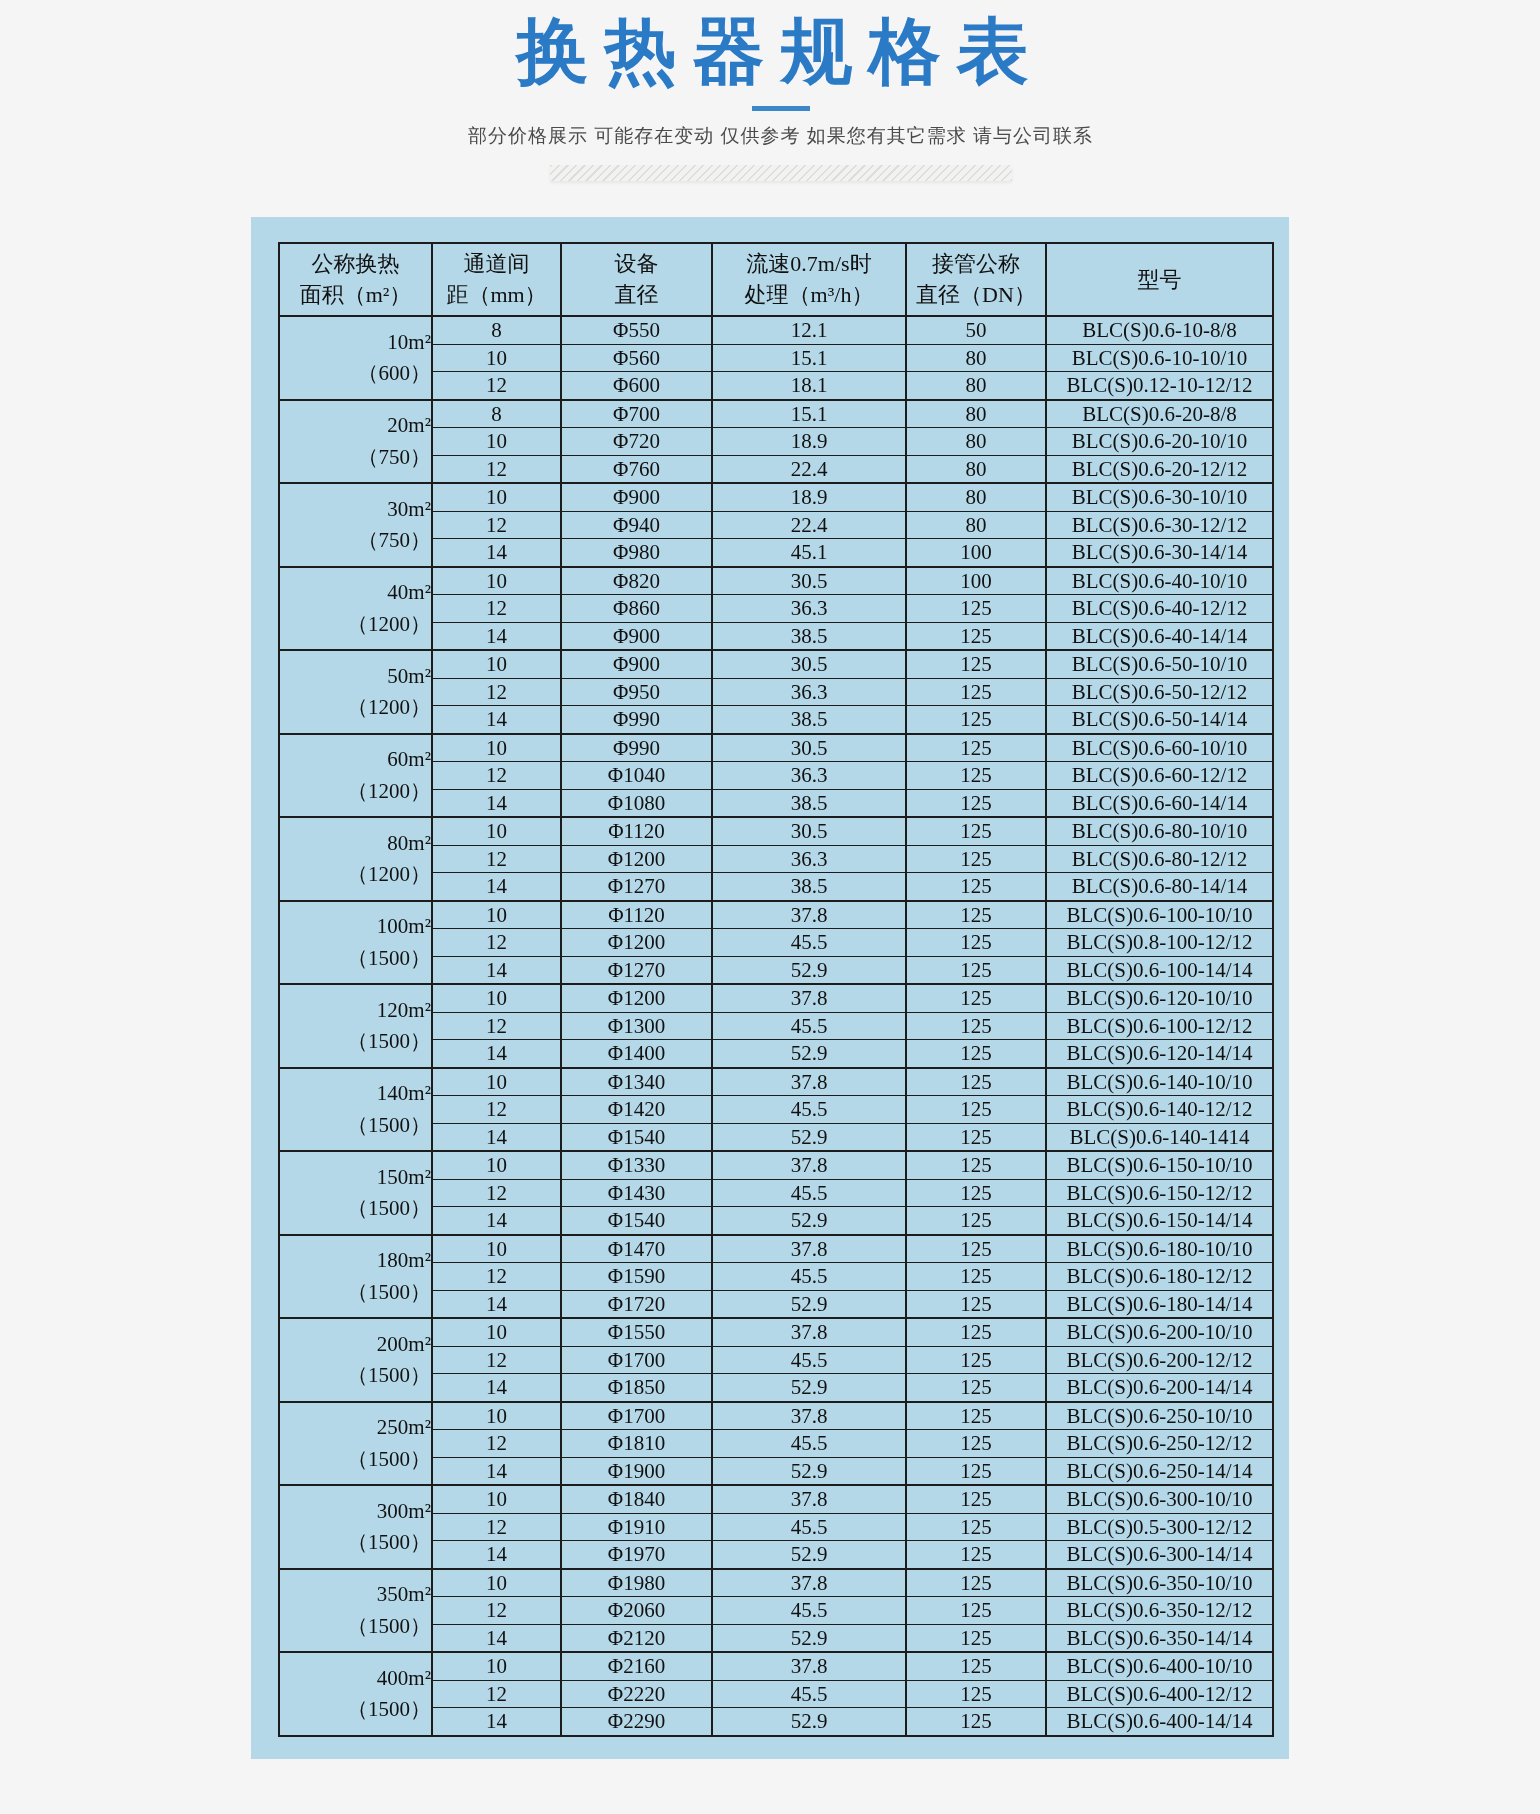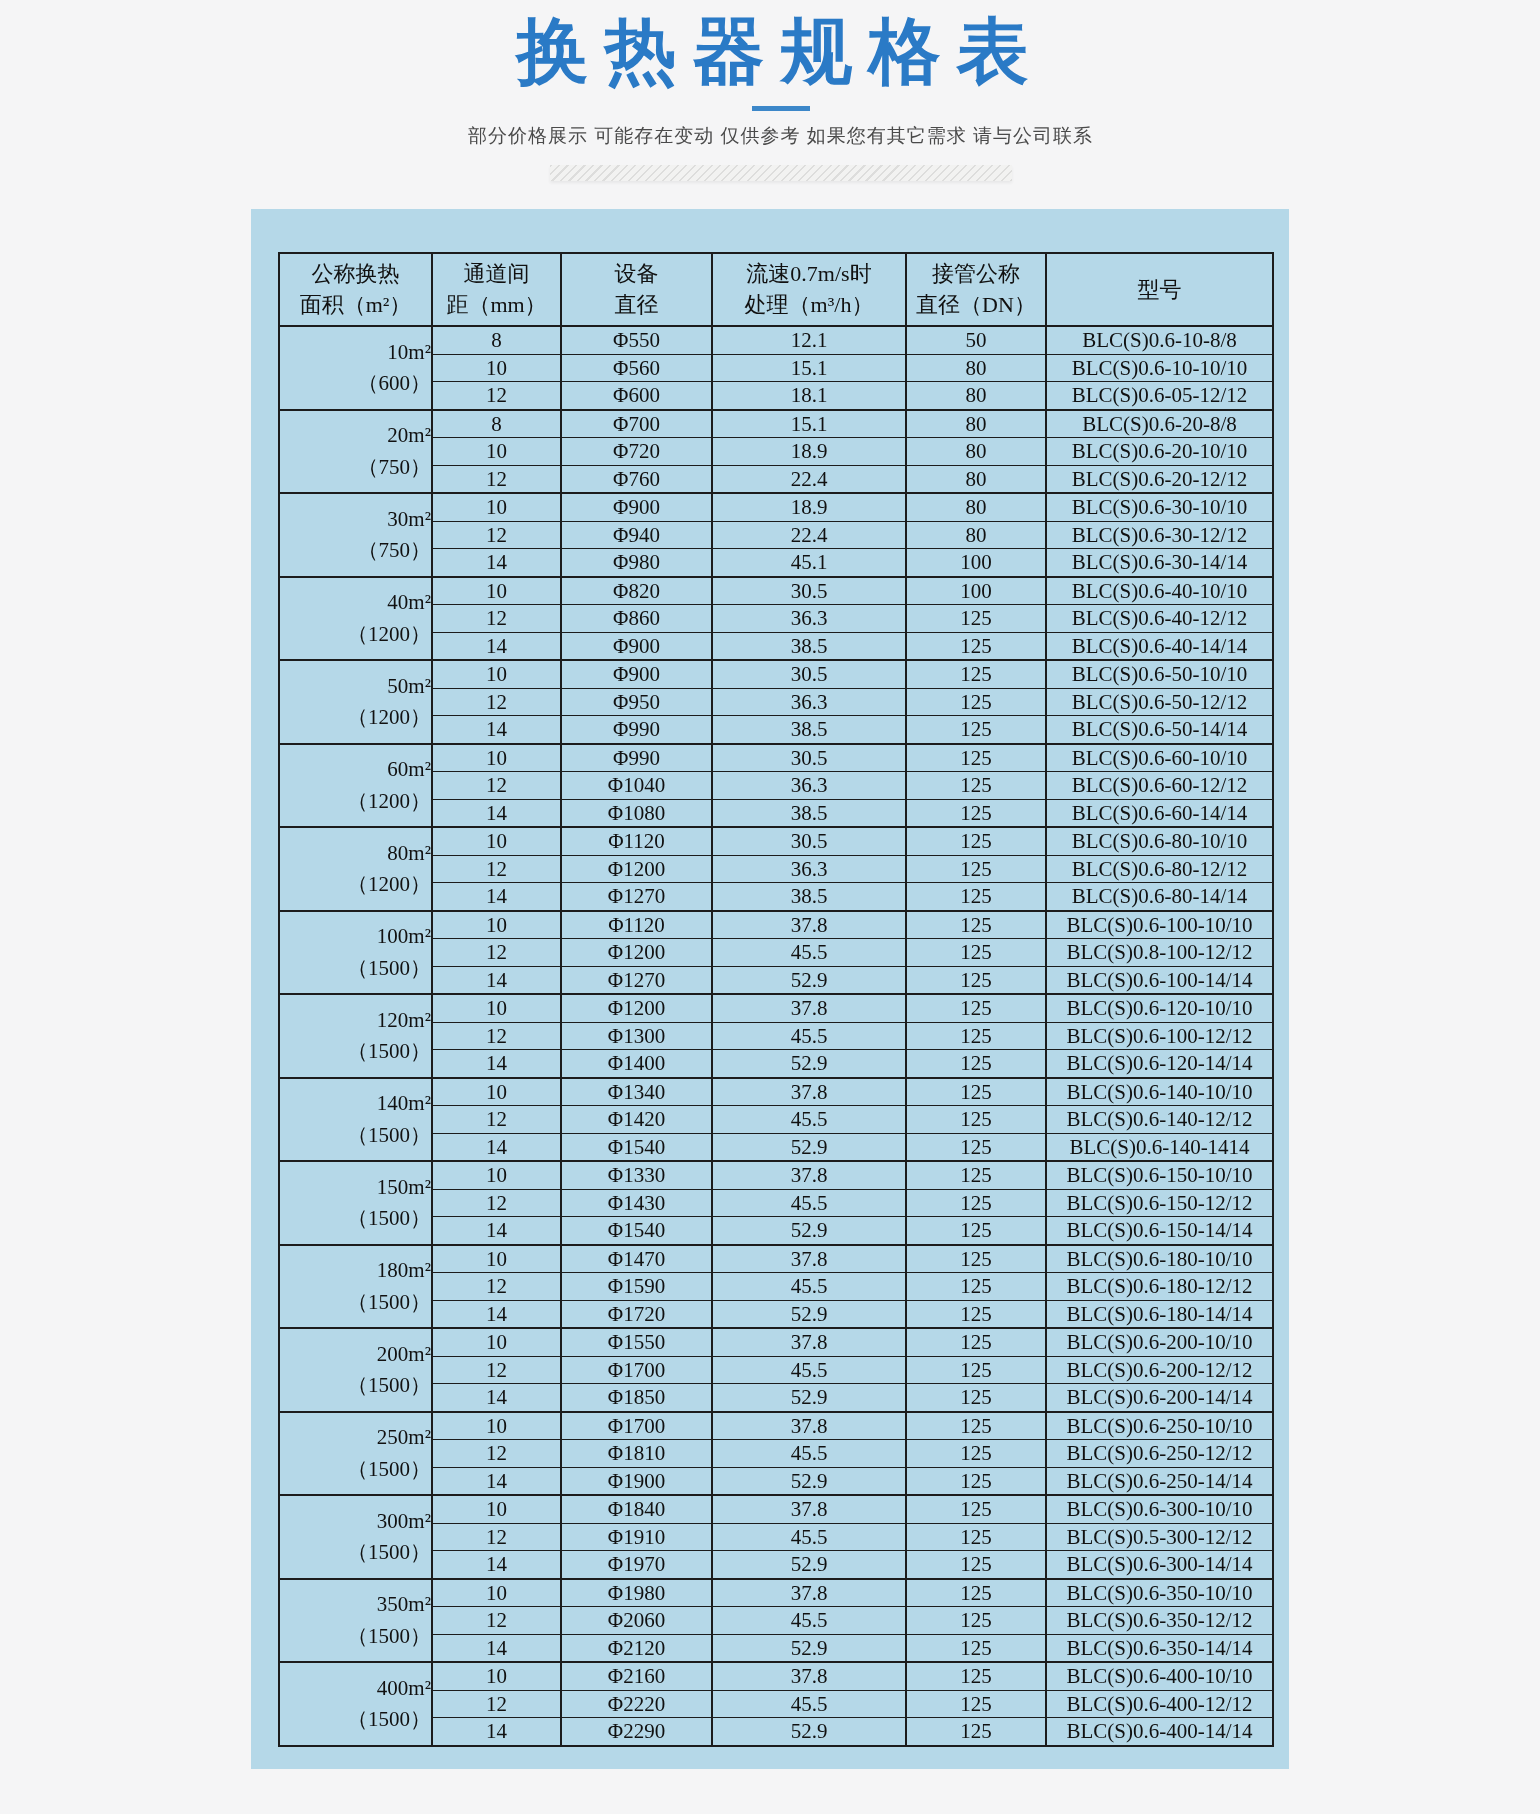--- a/index.html
+++ b/index.html
@@ -31,23 +31,23 @@
   .hatch{
     width:462px;height:16px;
     margin:16px auto 0 auto;
     background:repeating-linear-gradient(135deg,
       #dddddc 0px,#dddddc 1.5px,
       #f2f2f1 1.5px,#f2f2f1 6px);
     box-shadow:0 2px 3px rgba(0,0,0,0.06);
   }
   .table-wrap{
     width:990px;
-    margin:28px auto 0 auto;
+    margin:36px auto 0 auto;
     background:#b5d8e8;
-    padding:43px 21px 22px 27px;
+    padding:25px 21px 22px 27px;
     box-sizing:content-box;
   }
   table.spec{
     width:994px;
     border-collapse:collapse;
     table-layout:fixed;
     background:#b5d8e8;
     font-family:"Liberation Serif","DejaVu Serif",serif;
     color:#111;
   }
@@ -151,21 +151,21 @@
           <td>Φ560</td>
           <td>15.1</td>
           <td>80</td>
           <td>BLC(S)0.6-10-10/10</td>
         </tr>
         <tr>
           <td>12</td>
           <td>Φ600</td>
           <td>18.1</td>
           <td>80</td>
-          <td>BLC(S)0.6-05-12/12</td>
+          <td>BLC(S)0.12-10-12/12</td>
         </tr>
         <tr class="grp">
           <td class="area-cell" rowspan="3">
             <div>20m²</div>
             <div>（750）</div>
           </td>
           <td>8</td>
           <td>Φ700</td>
           <td>15.1</td>
           <td>80</td>

